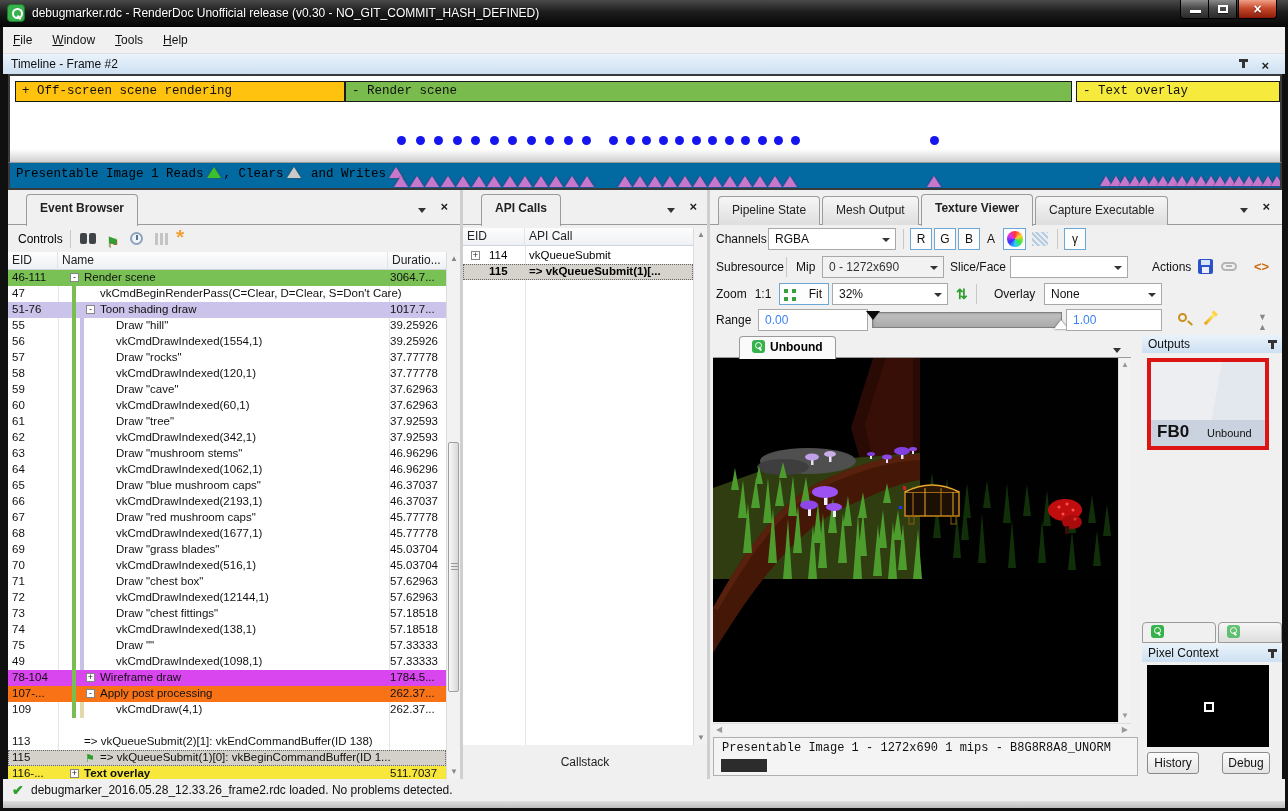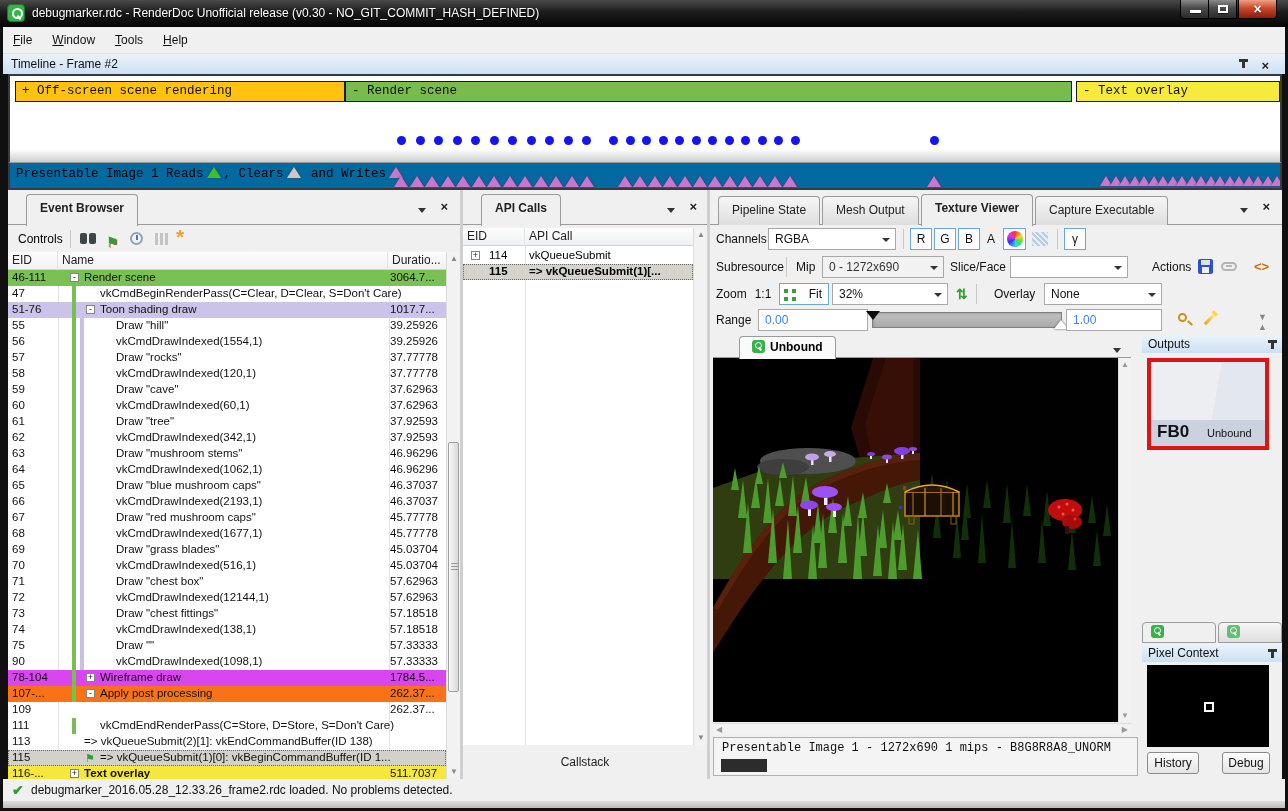--- a/index.html
+++ b/index.html
@@ -484,21 +484,21 @@
           <div class="ev-row" style="top: 368px;">
             <div class="eid">75</div>
             <div class="nm">
               <div class="vbar" style="left: 14px; background: rgb(122, 189, 80);"></div>
               <div class="vbar" style="left: 22px; background: rgb(201, 192, 232);"></div>
               <div class="ntxt" style="left: 58px;">Draw ""</div>
             </div>
             <div class="dur">57.33333</div>
           </div>
           <div class="ev-row" style="top: 384px;">
-            <div class="eid">90</div>
+            <div class="eid">49</div>
             <div class="nm">
               <div class="vbar" style="left: 14px; background: rgb(122, 189, 80);"></div>
               <div class="vbar" style="left: 22px; background: rgb(201, 192, 232);"></div>
               <div class="ntxt" style="left: 58px;">vkCmdDrawIndexed(1098,1)</div>
             </div>
             <div class="dur">57.33333</div>
           </div>
           <div class="ev-row bg-blue" style="top: 400px;">
             <div class="eid">78-104</div>
             <div class="nm">
@@ -512,29 +512,26 @@
             <div class="eid">107-...</div>
             <div class="nm">
               <div class="vbar" style="left: 14px; background: rgb(122, 189, 80);"></div>
               <div class="xb" style="left: 28px;">-</div>
               <div class="ntxt" style="left: 42px;">Apply post processing</div>
             </div>
             <div class="dur">262.37...</div>
           </div>
           <div class="ev-row" style="top: 432px;">
             <div class="eid">109</div>
+            <div class="nm">
+              <div class="vbar" style="left: 14px; background: rgb(122, 189, 80);"></div>
+              <div class="vbar" style="left: 22px; background: rgb(226, 217, 168);"></div>
+              <div class="ntxt" style="left: 58px;">vkCmdDraw(4,1)</div>
+            </div>
             <div class="dur">262.37...</div>
-          </div>
-          <div class="ev-row" style="top: 448px;">
-            <div class="eid">111</div>
-            <div class="nm">
-              <div class="vbar" style="left: 14px; background: rgb(122, 189, 80);"></div>
-              <div class="ntxt" style="left: 42px;">vkCmdEndRenderPass(C=Store, D=Store, S=Don't Care)</div>
-            </div>
-            <div class="dur"></div>
           </div>
           <div class="ev-row" style="top: 464px;">
             <div class="eid">113</div>
             <div class="nm">
               <div class="ntxt" style="left: 26px;">=&gt; vkQueueSubmit(2)[1]: vkEndCommandBuffer(ID 138)</div>
             </div>
             <div class="dur"></div>
           </div>
           <div class="ev-row bg-sel" style="top: 480px;">
             <div class="eid">115</div>

